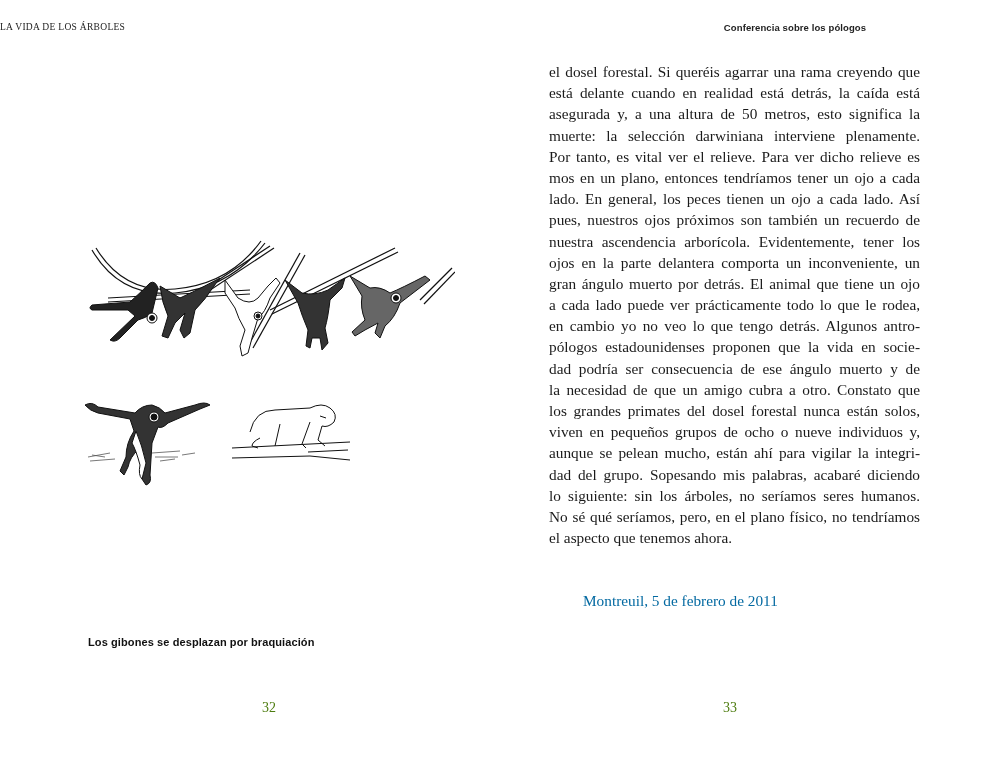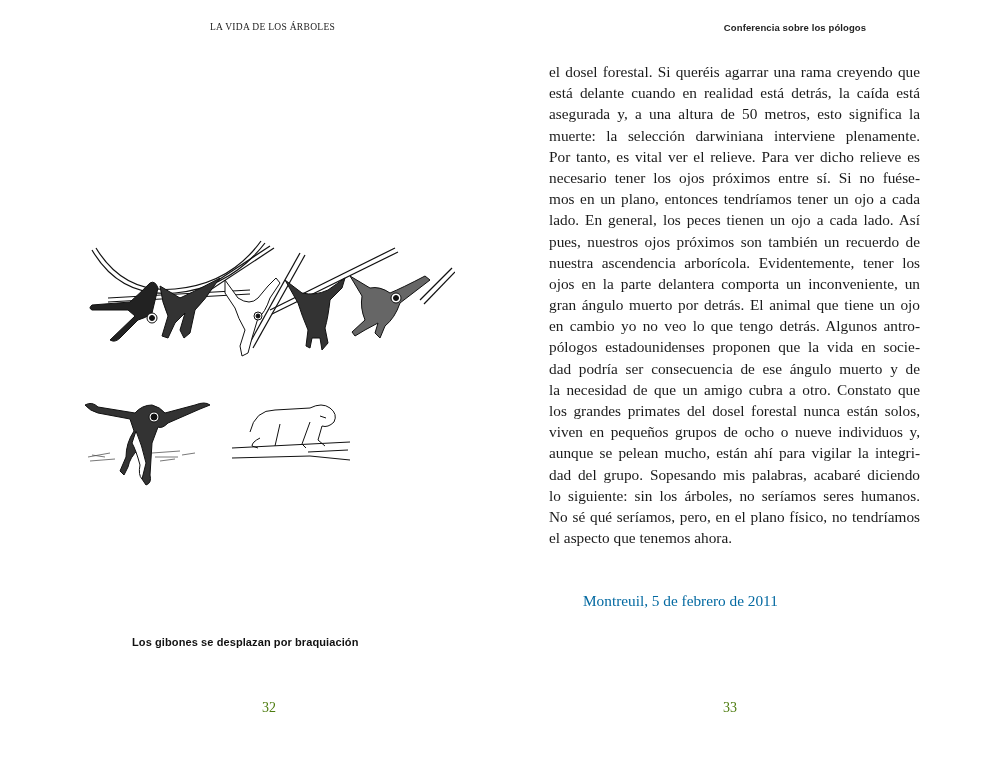--- a/index.html
+++ b/index.html
@@ -21,21 +21,20 @@
     width: 500px;
   }
   .page-left { left: 0; }
   .page-right { left: 500px; }
 
   .running-head-left {
     position: absolute;
     top: 22px;
     left: 0;
     width: 545px;
-    text-align: center;
     font-family: "Liberation Serif", serif;
     font-size: 9.5px;
     letter-spacing: 0.3px;
     color: #222;
   }
   .running-head-right {
     position: absolute;
     top: 22px;
     left: 160px;
     width: 270px;
@@ -71,21 +70,20 @@
 
   .caption {
     position: absolute;
     left: 88px;
     top: 636px;
     font-family: "Liberation Sans", sans-serif;
     font-weight: bold;
     font-size: 11px;
     color: #111;
     letter-spacing: 0.1px;
-    margin-left: 44px;
   }
 
   .folio {
     position: absolute;
     top: 700px;
     font-family: "Liberation Serif", serif;
     font-size: 14px;
     color: #4d7c0f;
     width: 40px;
     text-align: center;
@@ -210,27 +208,27 @@
 
 <div class="page page-right">
   <div class="running-head-right">Conferencia sobre los pólogos</div>
 
   <div class="body-text">
     <span class="line">el dosel forestal. Si queréis agarrar una rama creyendo que</span>
     <span class="line">está delante cuando en realidad está detrás, la caída está</span>
     <span class="line">asegurada y, a una altura de 50 metros, esto significa la</span>
     <span class="line">muerte: la selección darwiniana interviene plenamente.</span>
     <span class="line">Por tanto, es vital ver el relieve. Para ver dicho relieve es</span>
-    <span class="line">necesario tener los ojos próximos entre sí. Si no fuése-</span>
     <span class="line">mos en un plano, entonces tendríamos tener un ojo a cada</span>
     <span class="line">lado. En general, los peces tienen un ojo a cada lado. Así</span>
     <span class="line">pues, nuestros ojos próximos son también un recuerdo de</span>
     <span class="line">nuestra ascendencia arborícola. Evidentemente, tener los</span>
     <span class="line">ojos en la parte delantera comporta un inconveniente, un</span>
     <span class="line">gran ángulo muerto por detrás. El animal que tiene un ojo</span>
+    <span class="line">a cada lado puede ver prácticamente todo lo que le rodea,</span>
     <span class="line">en cambio yo no veo lo que tengo detrás. Algunos antro-</span>
     <span class="line">pólogos estadounidenses proponen que la vida en socie-</span>
     <span class="line">dad podría ser consecuencia de ese ángulo muerto y de</span>
     <span class="line">la necesidad de que un amigo cubra a otro. Constato que</span>
     <span class="line">los grandes primates del dosel forestal nunca están solos,</span>
     <span class="line">viven en pequeños grupos de ocho o nueve individuos y,</span>
     <span class="line">aunque se pelean mucho, están ahí para vigilar la integri-</span>
     <span class="line">dad del grupo. Sopesando mis palabras, acabaré diciendo</span>
     <span class="line">lo siguiente: sin los árboles, no seríamos seres humanos.</span>
     <span class="line">No sé qué seríamos, pero, en el plano físico, no tendríamos</span>

